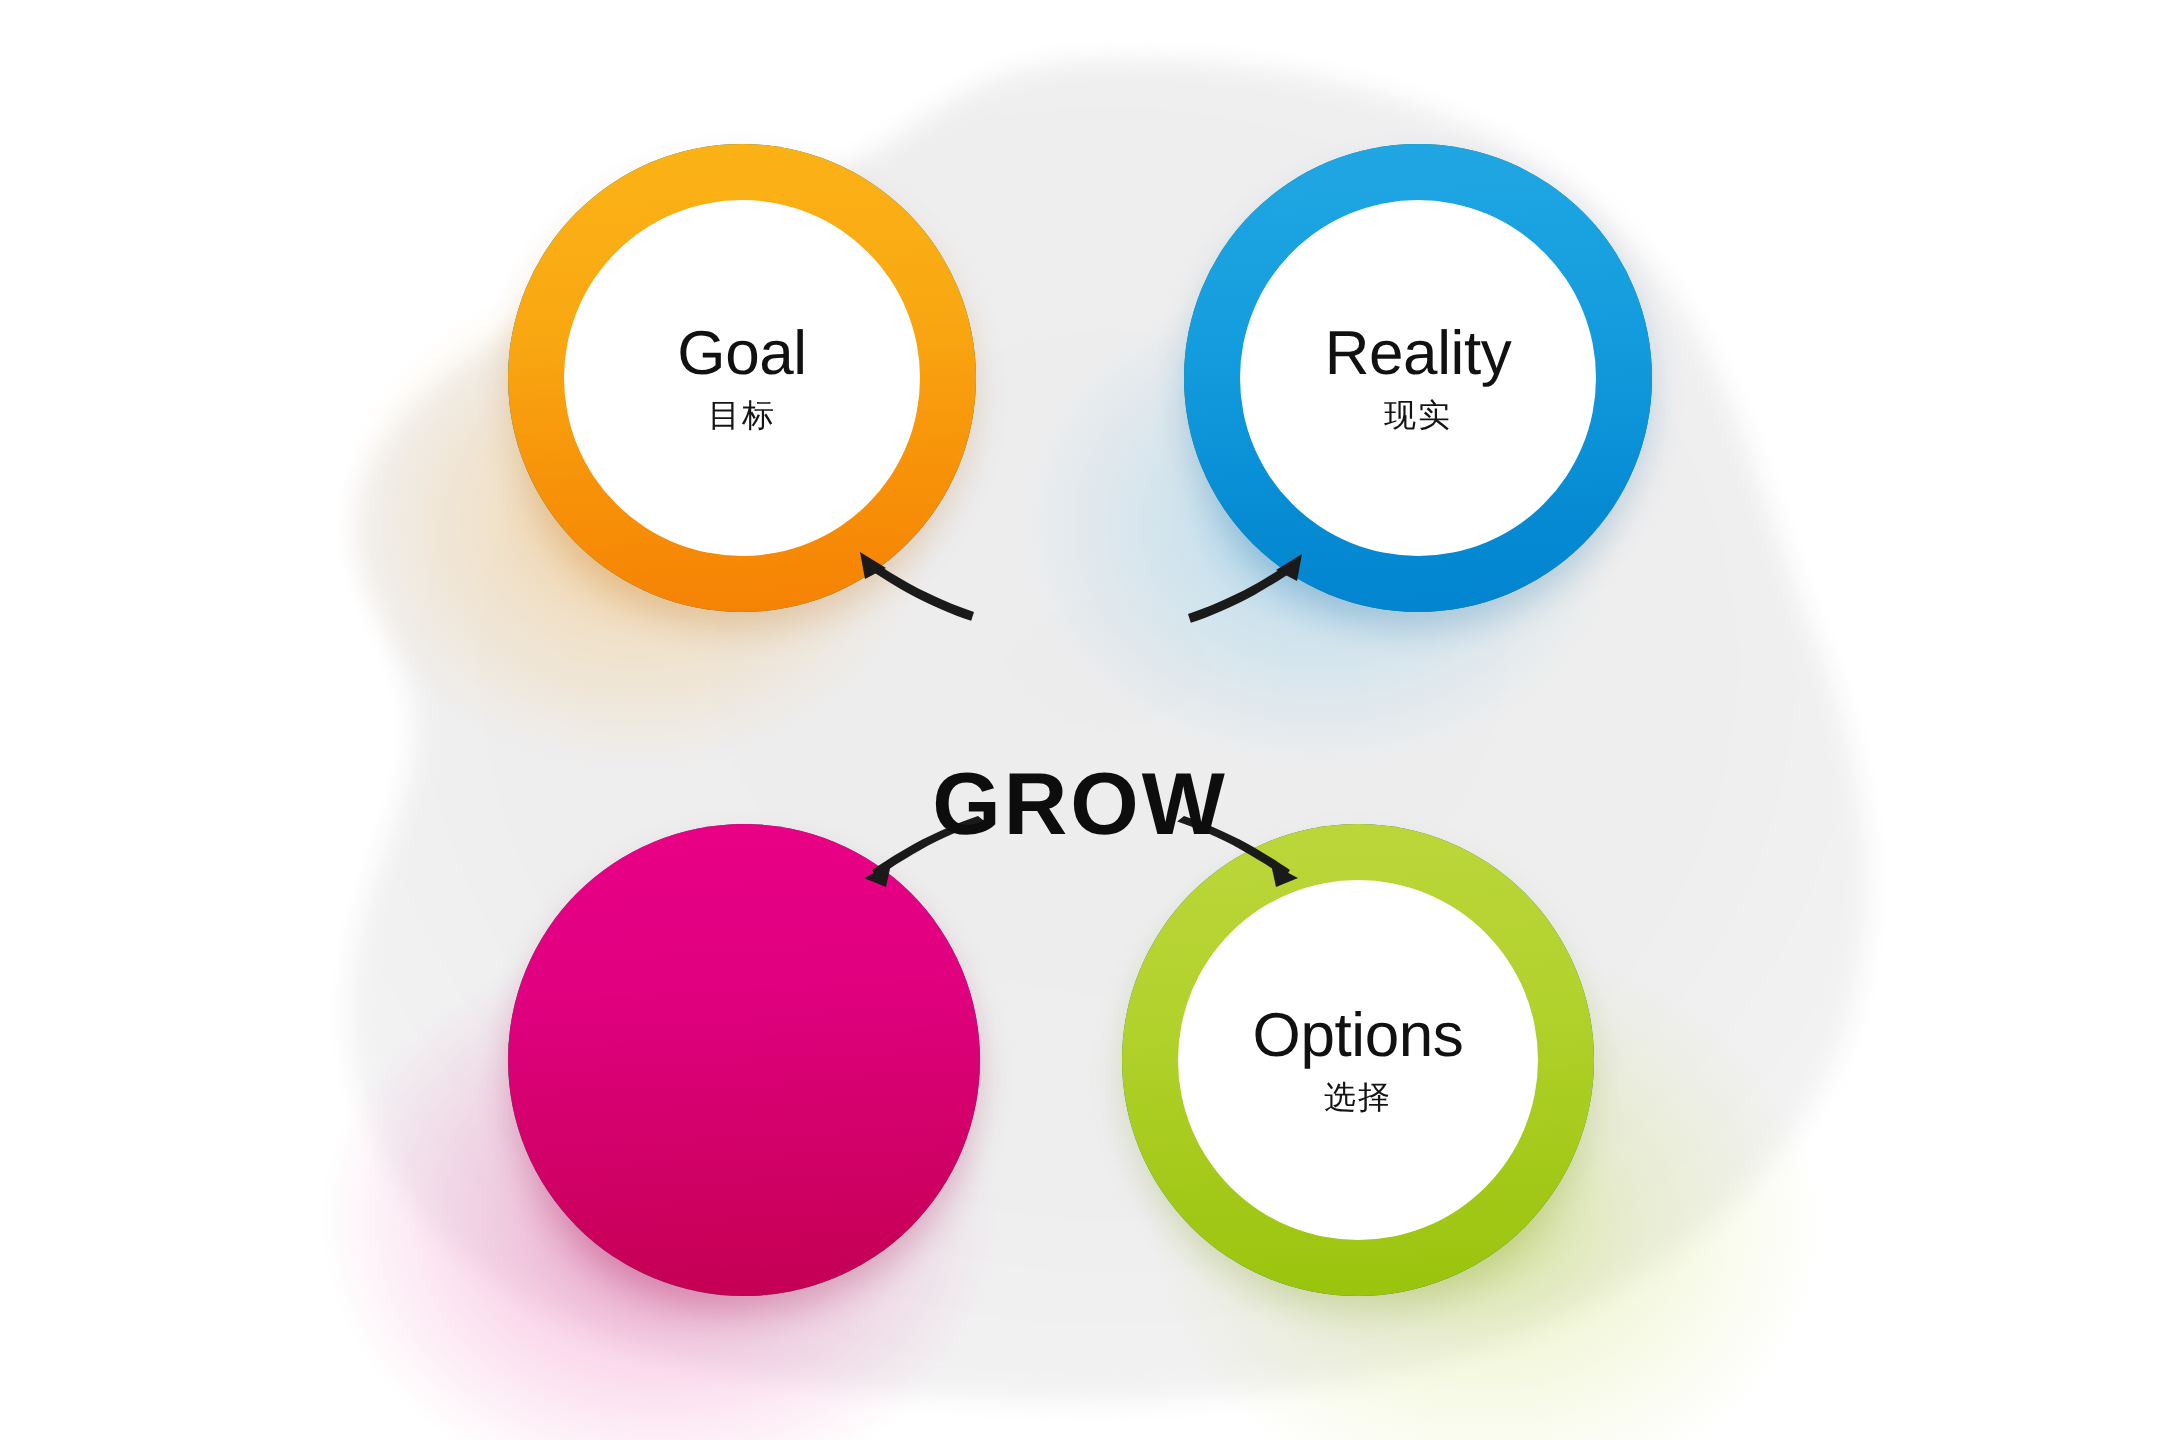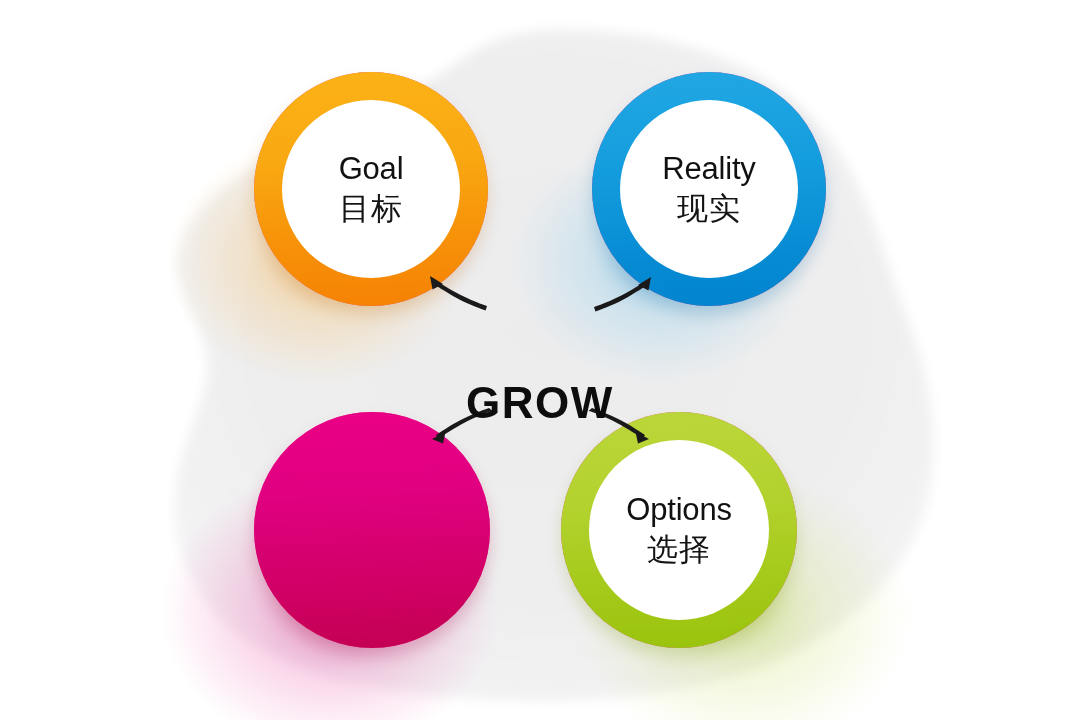--- a/index.html
+++ b/index.html
@@ -30,21 +30,21 @@
 
   
   .node {
     position: absolute;
     border-radius: 50%;
     display: flex;
     flex-direction: column;
     align-items: center;
     justify-content: center;
     box-sizing: border-box;
-    background: #ec4899;
+    background: #0f766e;
   }
   .node .ring {
     position: absolute;
     left: 0; top: 0; right: 0; bottom: 0;
     border-radius: 50%;
   }
   .node .inner {
     position: absolute;
     border-radius: 50%;
     background: #ffffff;
@@ -57,21 +57,21 @@
   }
   .label-en {
     color: #111111;
     font-size: 31px;
     font-weight: 400;
     letter-spacing: -0.2px;
     white-space: nowrap;
   }
   .label-zh {
     color: #141414;
-    font-size: 31px;
+    font-size: 16px;
     font-weight: 400;
     margin-top: 5px;
     white-space: nowrap;
     letter-spacing: 1px;
   }
 
   #node-goal    { left: 254px; top:  72px; width: 234px; height: 234px; }
   #node-reality { left: 592px; top:  72px; width: 234px; height: 234px; }
   #node-next    { left: 254px; top: 412px; width: 236px; height: 236px; }
   #node-options { left: 561px; top: 412px; width: 236px; height: 236px; }

